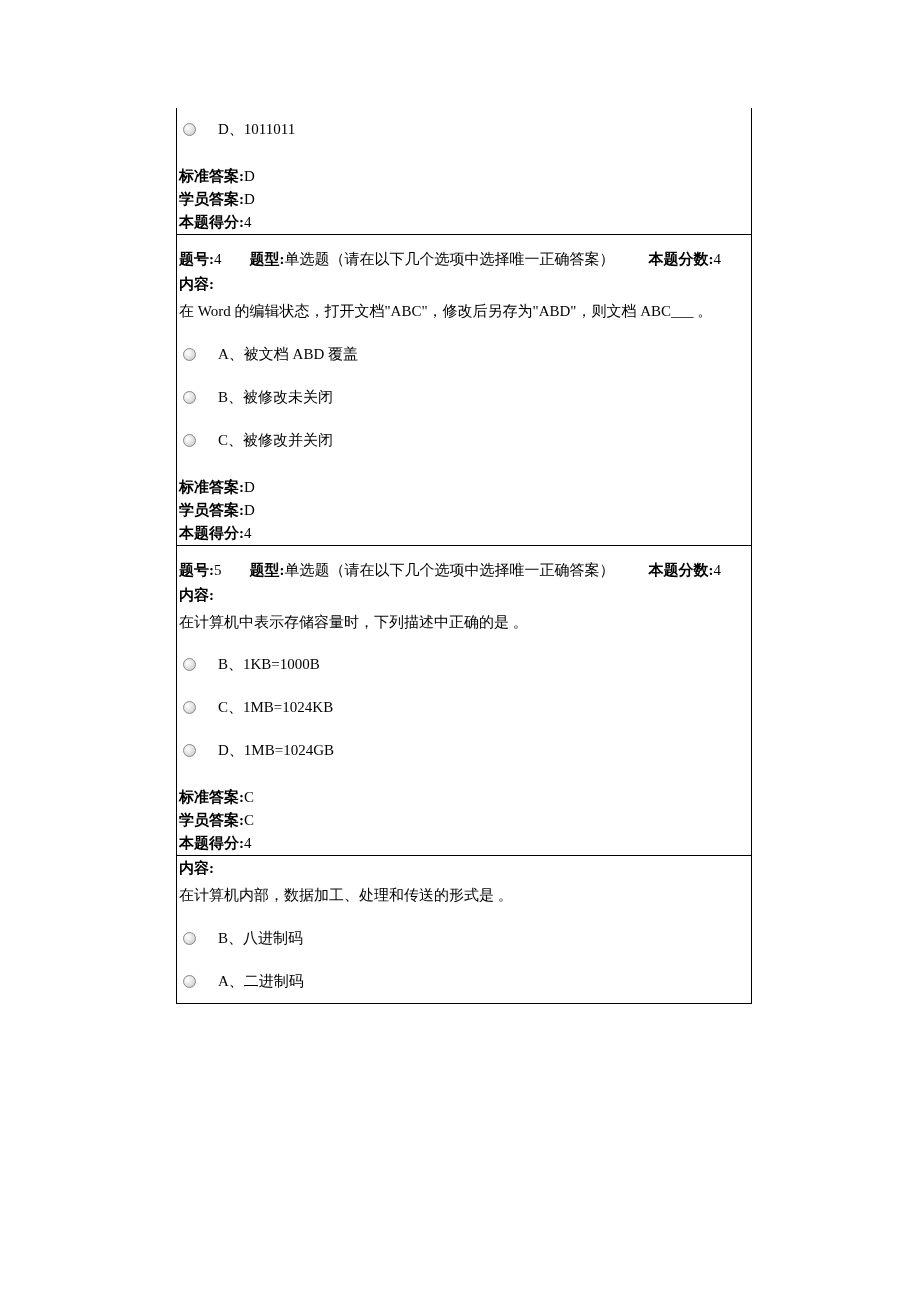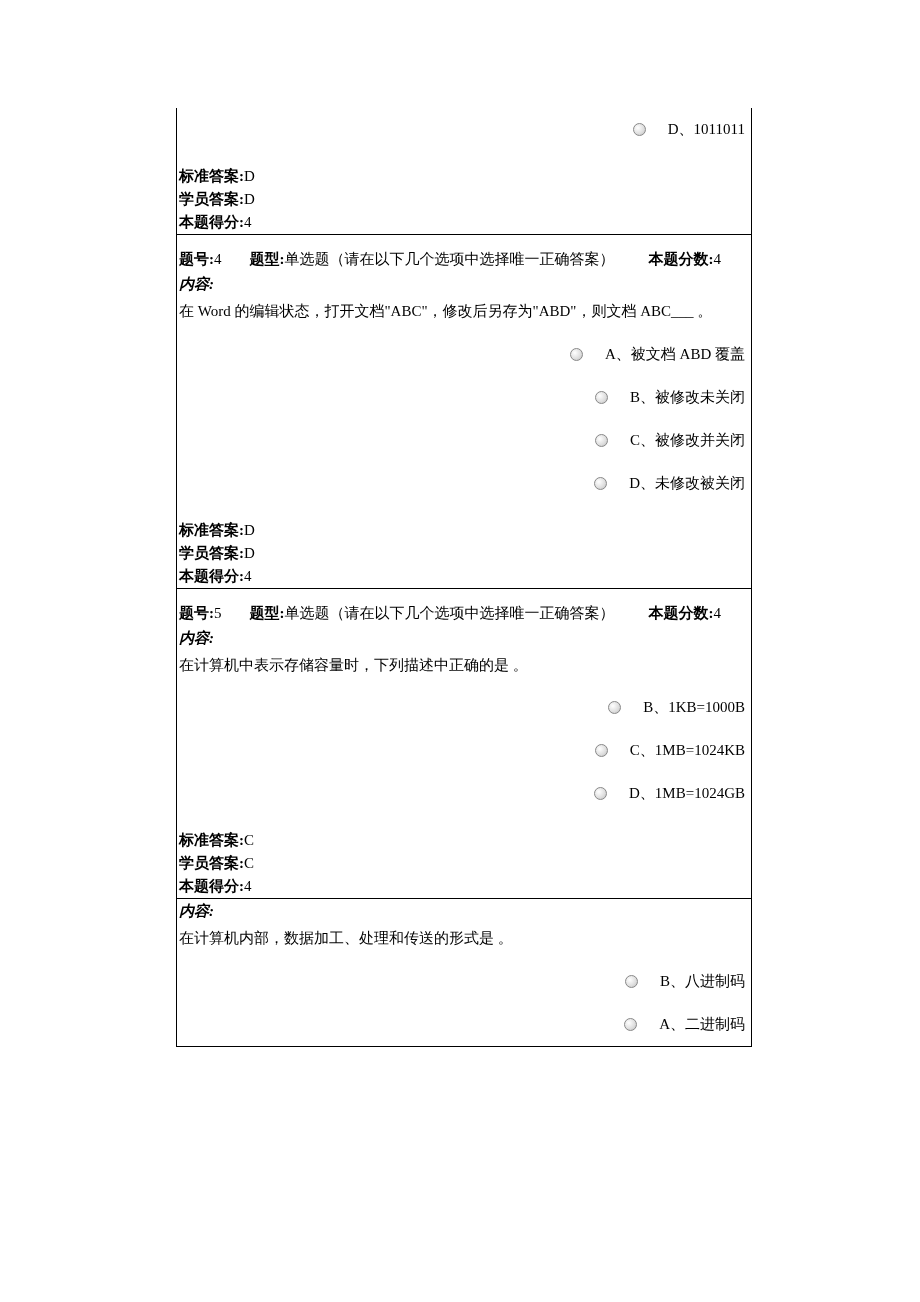--- a/index.html
+++ b/index.html
@@ -23,21 +23,20 @@
       border-top: 1.5px solid #000;
       padding: 0;
     }
     .section:first-child {
       border-top: none;
     }
     .option-row {
       display: flex;
       align-items: center;
       padding: 12px 6px;
-      justify-content: flex-end;
     }
     .radio {
       width: 13px;
       height: 13px;
       border: 1px solid #888;
       border-radius: 50%;
       display: inline-block;
       margin-right: 22px;
       background: radial-gradient(circle at 35% 35%, #fff 0%, #ddd 60%, #bbb 100%);
       flex-shrink: 0;
@@ -67,21 +66,20 @@
       display: inline-block;
       width: 28px;
     }
     .header-row .spacer2 {
       display: inline-block;
       width: 34px;
     }
     .content-label {
       padding: 3px 2px;
       font-weight: bold;
-      font-style: italic;
     }
     .question-text {
       padding: 3px 2px 10px 2px;
       line-height: 1.5;
     }
     .spacer-block {
       height: 14px;
     }
   </style>
 </head>
@@ -116,24 +114,20 @@
       <span class="radio"></span>
       <span class="option-text">A、被文档 ABD 覆盖</span>
     </div>
     <div class="option-row">
       <span class="radio"></span>
       <span class="option-text">B、被修改未关闭</span>
     </div>
     <div class="option-row">
       <span class="radio"></span>
       <span class="option-text">C、被修改并关闭</span>
-    </div>
-    <div class="option-row">
-      <span class="radio"></span>
-      <span class="option-text">D、未修改被关闭</span>
     </div>
     <div class="spacer-block"></div>
     <div class="meta-line">
       <span class="label">标准答案:</span><span class="value">D</span>
     </div>
     <div class="meta-line">
       <span class="label">学员答案:</span><span class="value">D</span>
     </div>
     <div class="meta-line">
       <span class="label">本题得分:</span><span class="value">4</span>

